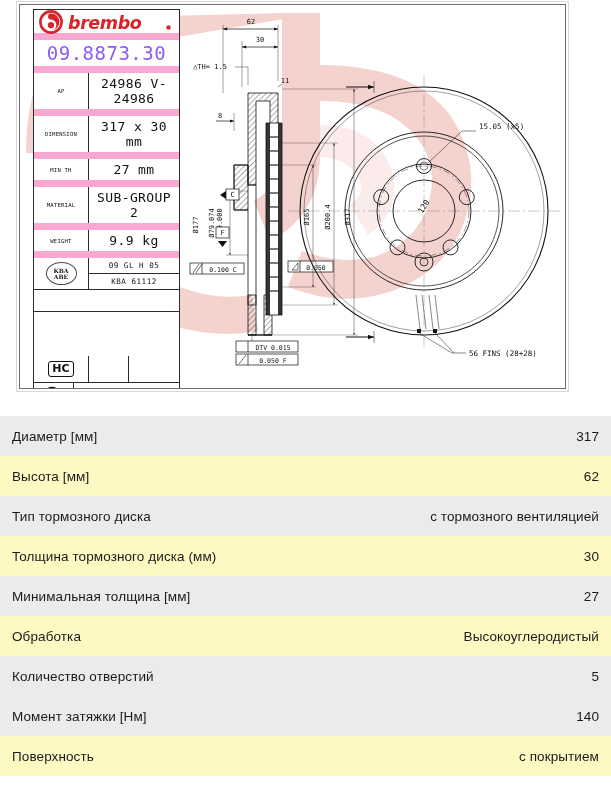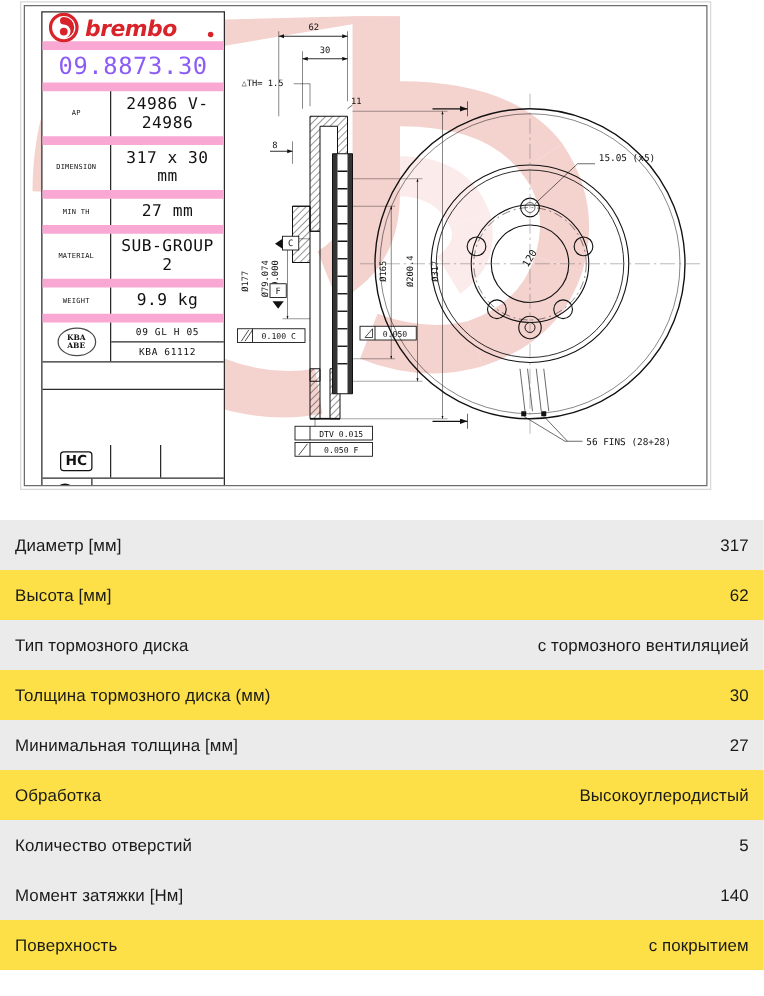--- a/index.html
+++ b/index.html
@@ -172,21 +172,21 @@
   .spec-row {
     display: flex;
     align-items: center;
     justify-content: space-between;
     height: 40px;
     padding: 0 12px;
     font-size: 13.5px;
     color: #1a1a1a;
   }
   .spec-row.alt { background: #ebebeb; }
-  .spec-row.plain { background: #fde047; }
+  .spec-row.plain { background: #fef9c3; }
   .spec-label { text-align: left; letter-spacing: .1px; }
   .spec-value { text-align: right; letter-spacing: .1px; }
 </style>
 </head>
 <body>
 
 <div id="drawing-panel">
 
   <div id="drawing-frame-outer"></div>
 

